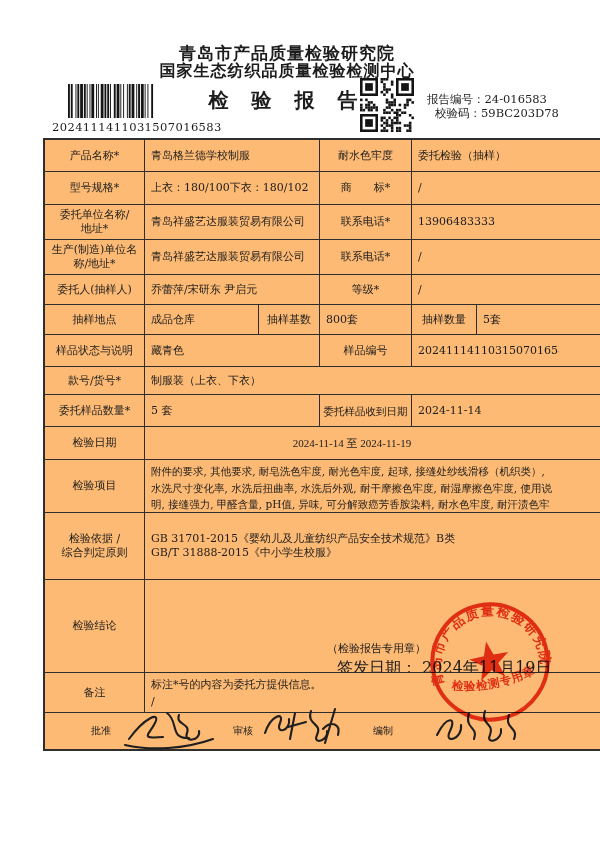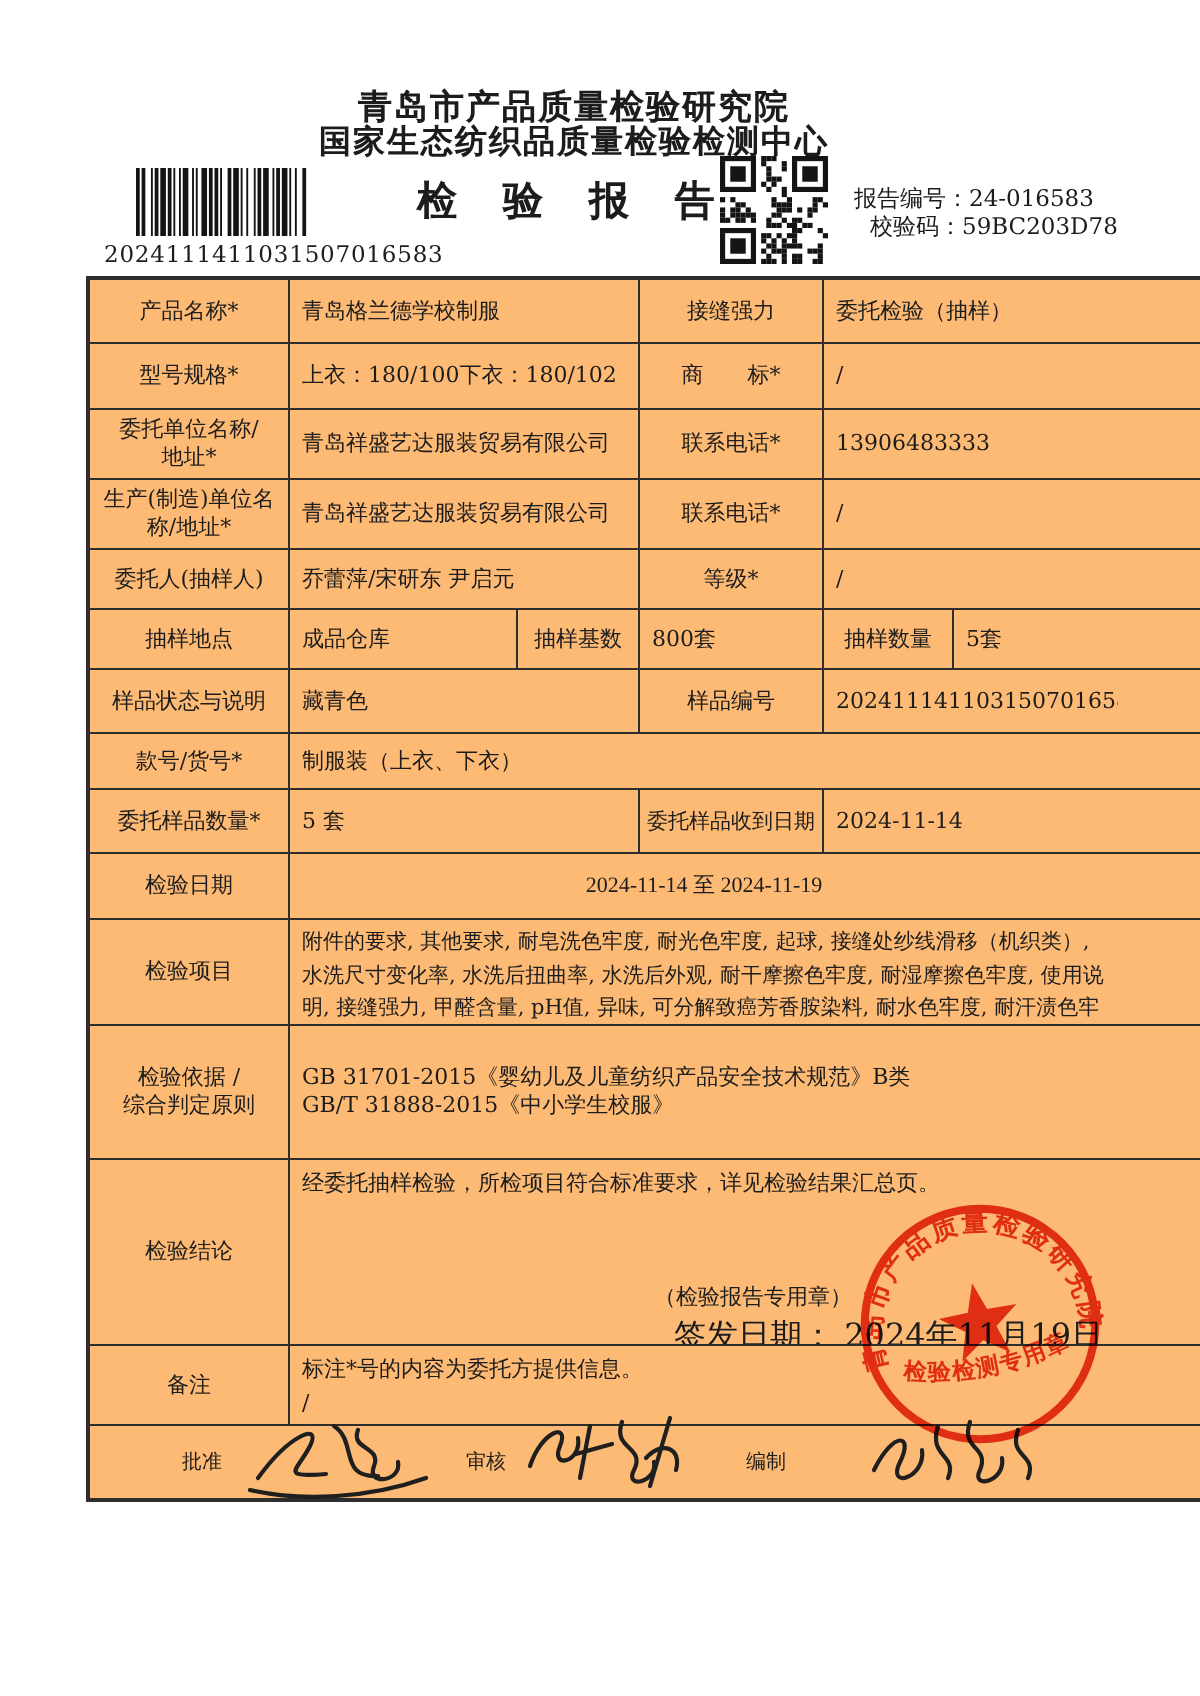--- a/index.html
+++ b/index.html
@@ -218,21 +218,21 @@
 
 <div class="abs hdr-info hdr-report-no">报告编号：24-016583</div>
 <div class="abs hdr-info hdr-check-code">校验码：59BC203D78</div>
 <div class="abs hdr-info hdr-page">第1页 共8页</div>
 
 <div class="tbl">
 
   <div class="tr" style="height:32px">
     <div class="td lbl w1">产品名称*</div>
     <div class="td val w2">青岛格兰德学校制服</div>
-    <div class="td lbl w3">接缝强力</div>
+    <div class="td lbl w3">耐水色牢度</div>
     <div class="td val w4">委托检验（抽样）</div>
   </div>
 
   <div class="tr" style="height:33px">
     <div class="td lbl w1">型号规格*</div>
     <div class="td val w2">上衣：180/100下衣：180/102</div>
     <div class="td lbl w3">商　　标*</div>
     <div class="td val w4">/</div>
   </div>
 
@@ -300,21 +300,20 @@
   <div class="tr" style="height:67px">
     <div class="td lbl w1">检验依据 /
 综合判定原则</div>
     <div class="td val wide pre">GB 31701-2015《婴幼儿及儿童纺织产品安全技术规范》B类
 GB/T 31888-2015《中小学生校服》</div>
   </div>
 
   <div class="tr" style="height:93px">
     <div class="td lbl w1">检验结论</div>
     <div class="td val wide concl-cell">
-      <span>经委托抽样检验，所检项目符合标准要求，详见检验结果汇总页。</span>
       <span class="seal-note">（检验报告专用章）</span>
       <span class="issue-date">签发日期： 2024年11月19日</span>
     </div>
   </div>
 
   <div class="tr" style="height:40px">
     <div class="td lbl w1">备注</div>
     <div class="td val wide remark-cell">
       <span>标注*号的内容为委托方提供信息。</span>
       <span>/</span>

